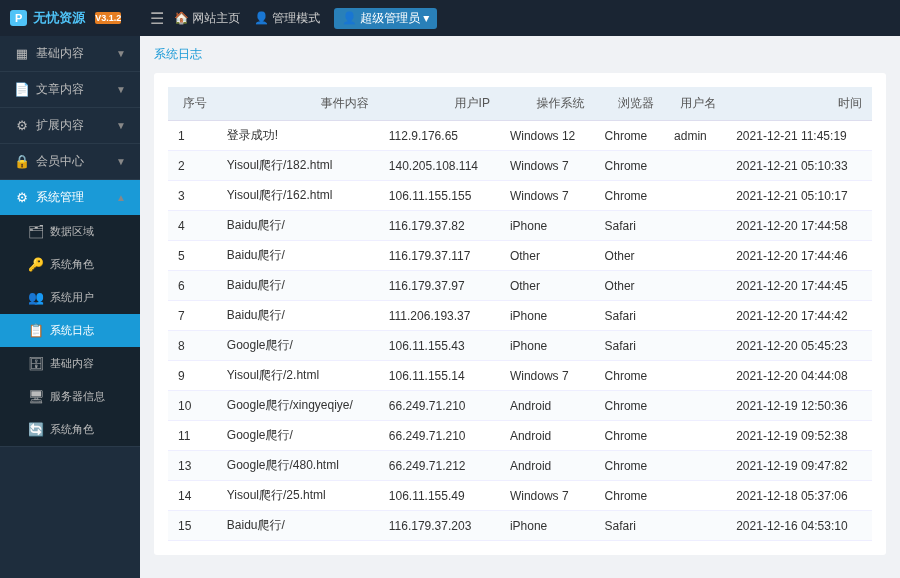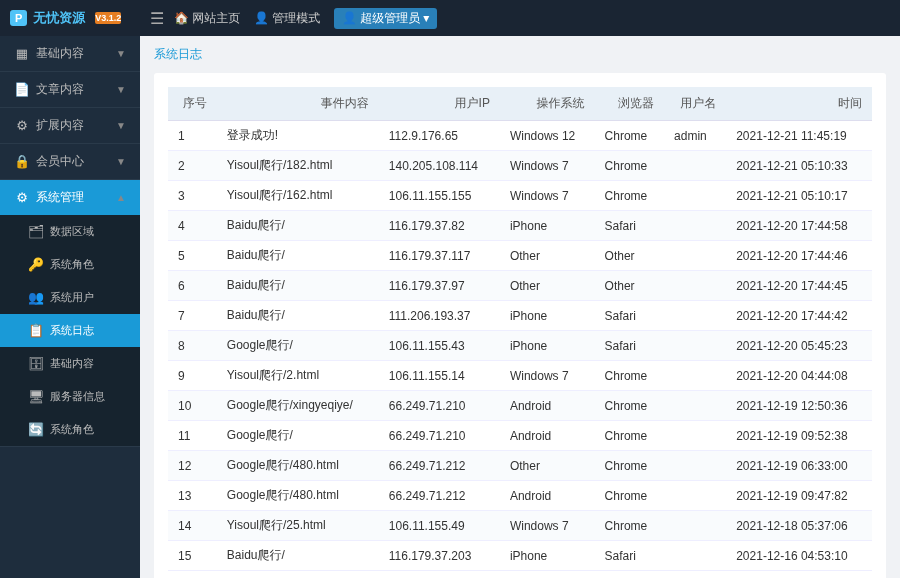--- a/index.html
+++ b/index.html
@@ -251,29 +251,20 @@
             <tr>
               <td>11</td>
               <td>Google爬行/</td>
               <td>66.249.71.210</td>
               <td>Android</td>
               <td>Chrome</td>
               <td></td>
               <td>2021-12-19 09:52:38</td>
             </tr>
             <tr>
-              <td>12</td>
-              <td>Google爬行/480.html</td>
-              <td>66.249.71.212</td>
-              <td>Other</td>
-              <td>Chrome</td>
-              <td></td>
-              <td>2021-12-19 06:33:00</td>
-            </tr>
-            <tr>
               <td>13</td>
               <td>Google爬行/480.html</td>
               <td>66.249.71.212</td>
               <td>Android</td>
               <td>Chrome</td>
               <td></td>
               <td>2021-12-19 09:47:82</td>
             </tr>
             <tr>
               <td>14</td>

